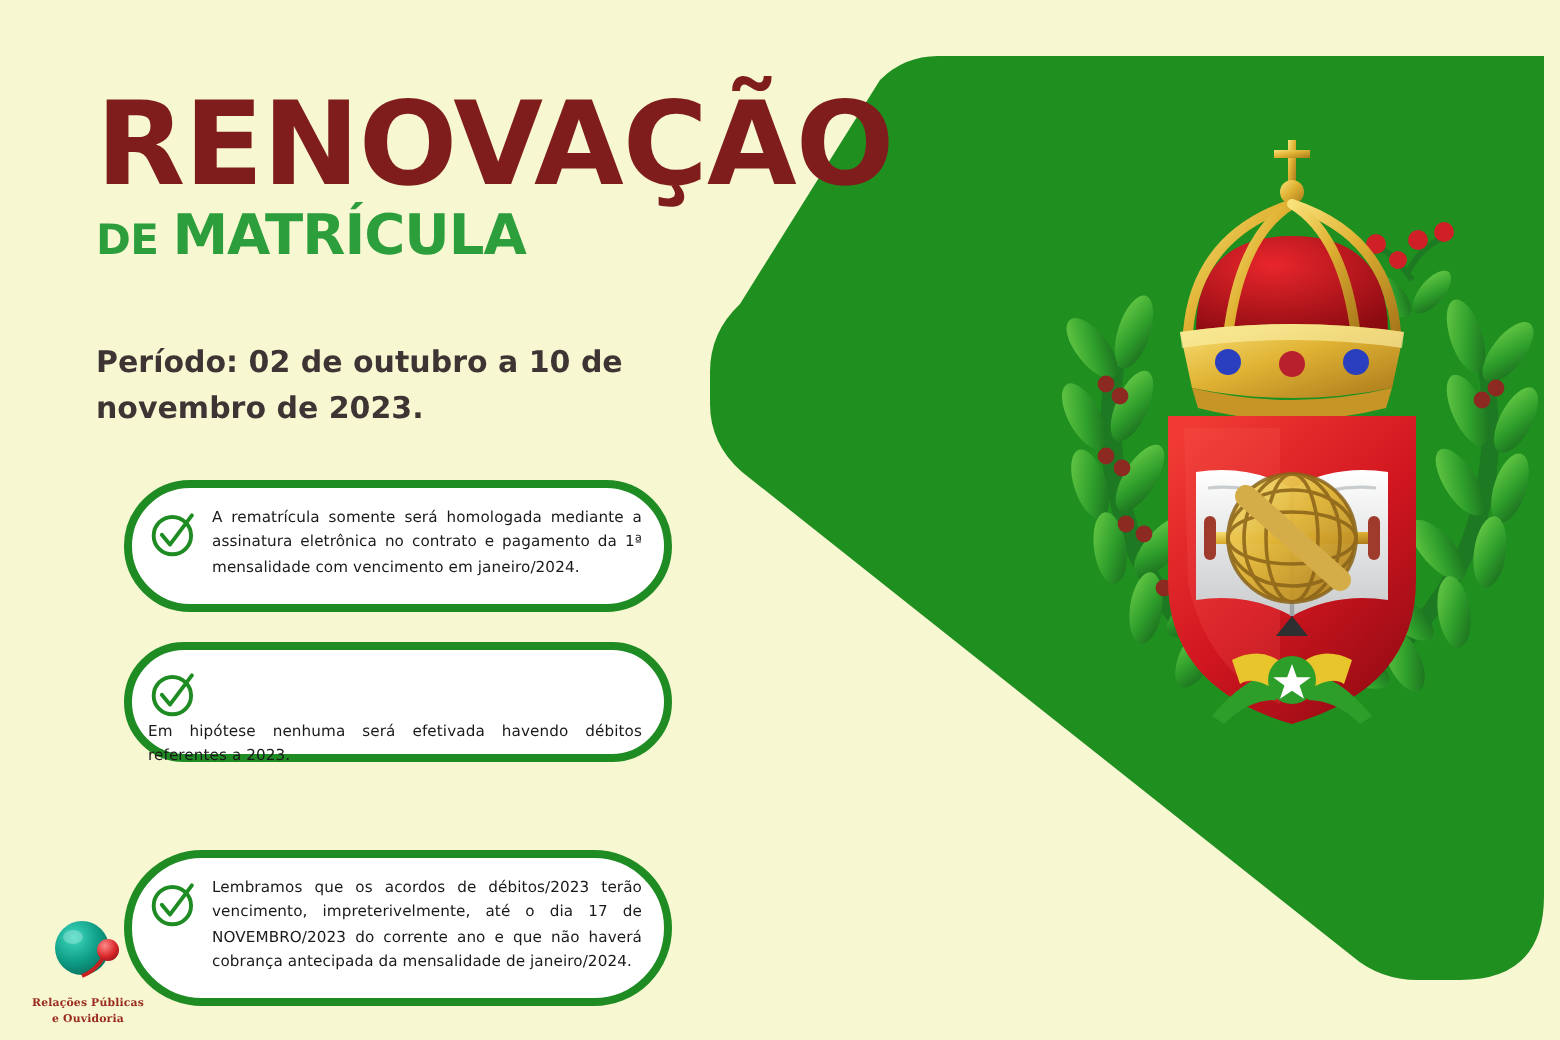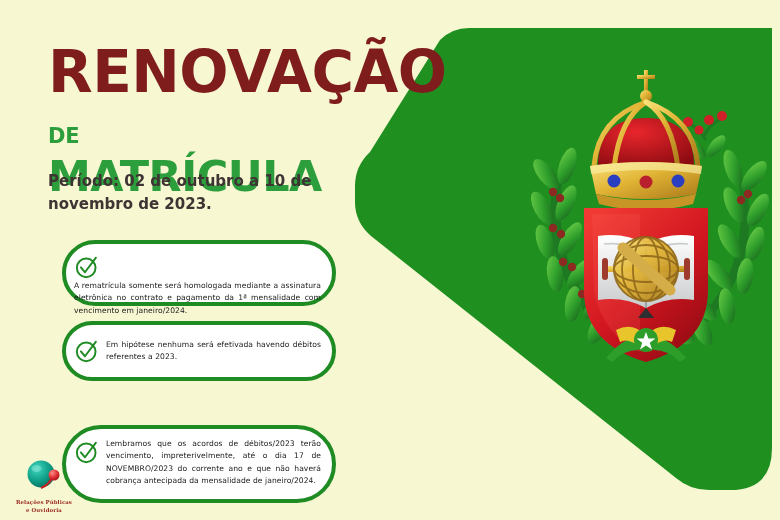--- a/index.html
+++ b/index.html
@@ -46,39 +46,38 @@
     font-family: "DejaVu Sans", sans-serif;
     font-size: 58px;
     line-height: 0.97;
     font-weight: bold;
     letter-spacing: -0.5px;
     color: #7f1d1d;
     white-space: nowrap;
   }
 
   .title-line2 {
-    margin-top: 24px;
+    margin-top: 4px;
     white-space: nowrap;
     display: flex;
     align-items: baseline;
     gap: 7px;
-    flex-direction: column;
   }
 
   .title-de {
     font-family: "DejaVu Sans", sans-serif;
     font-size: 21px;
     font-weight: bold;
     color: #2D9E3C;
     letter-spacing: -0.3px;
   }
 
   .title-main2 {
     font-family: "DejaVu Sans", sans-serif;
-    font-size: 43px;
+    font-size: 28px;
     font-weight: bold;
     color: #2D9E3C;
     letter-spacing: -0.5px;
     line-height: 1;
     text-align: center;
   }
 
   
   .period {
     position: absolute;
@@ -97,22 +96,22 @@
     position: absolute;
     left: 62px;
     width: 274px;
     background: #FFFFFF;
     border: 4px solid #1F8B23;
     display: flex;
     align-items: flex-start;
     padding: 9px 11px 9px 8px;
   }
 
-  .card-1 { top: 240px;  height: 66px;  border-radius: 35px; flex-direction: column; }
-  .card-2 { top: 321px;  height: 60px;  border-radius: 30px; align-items: center;}
+  .card-1 { top: 240px;  height: 66px;  border-radius: 35px; }
+  .card-2 { top: 321px;  height: 60px;  border-radius: 30px; align-items: flex-start; flex-direction: column;}
   .card-3 { top: 396px;  height: 78px;  border-radius: 39px; margin-top: 29px; }
 
   .check-icon {
     flex: 0 0 auto;
     width: 26px;
     height: 26px;
     margin-right: 6px;
     margin-top: 1px;
   }
   .card-2 .check-icon { margin-top: 0; }

